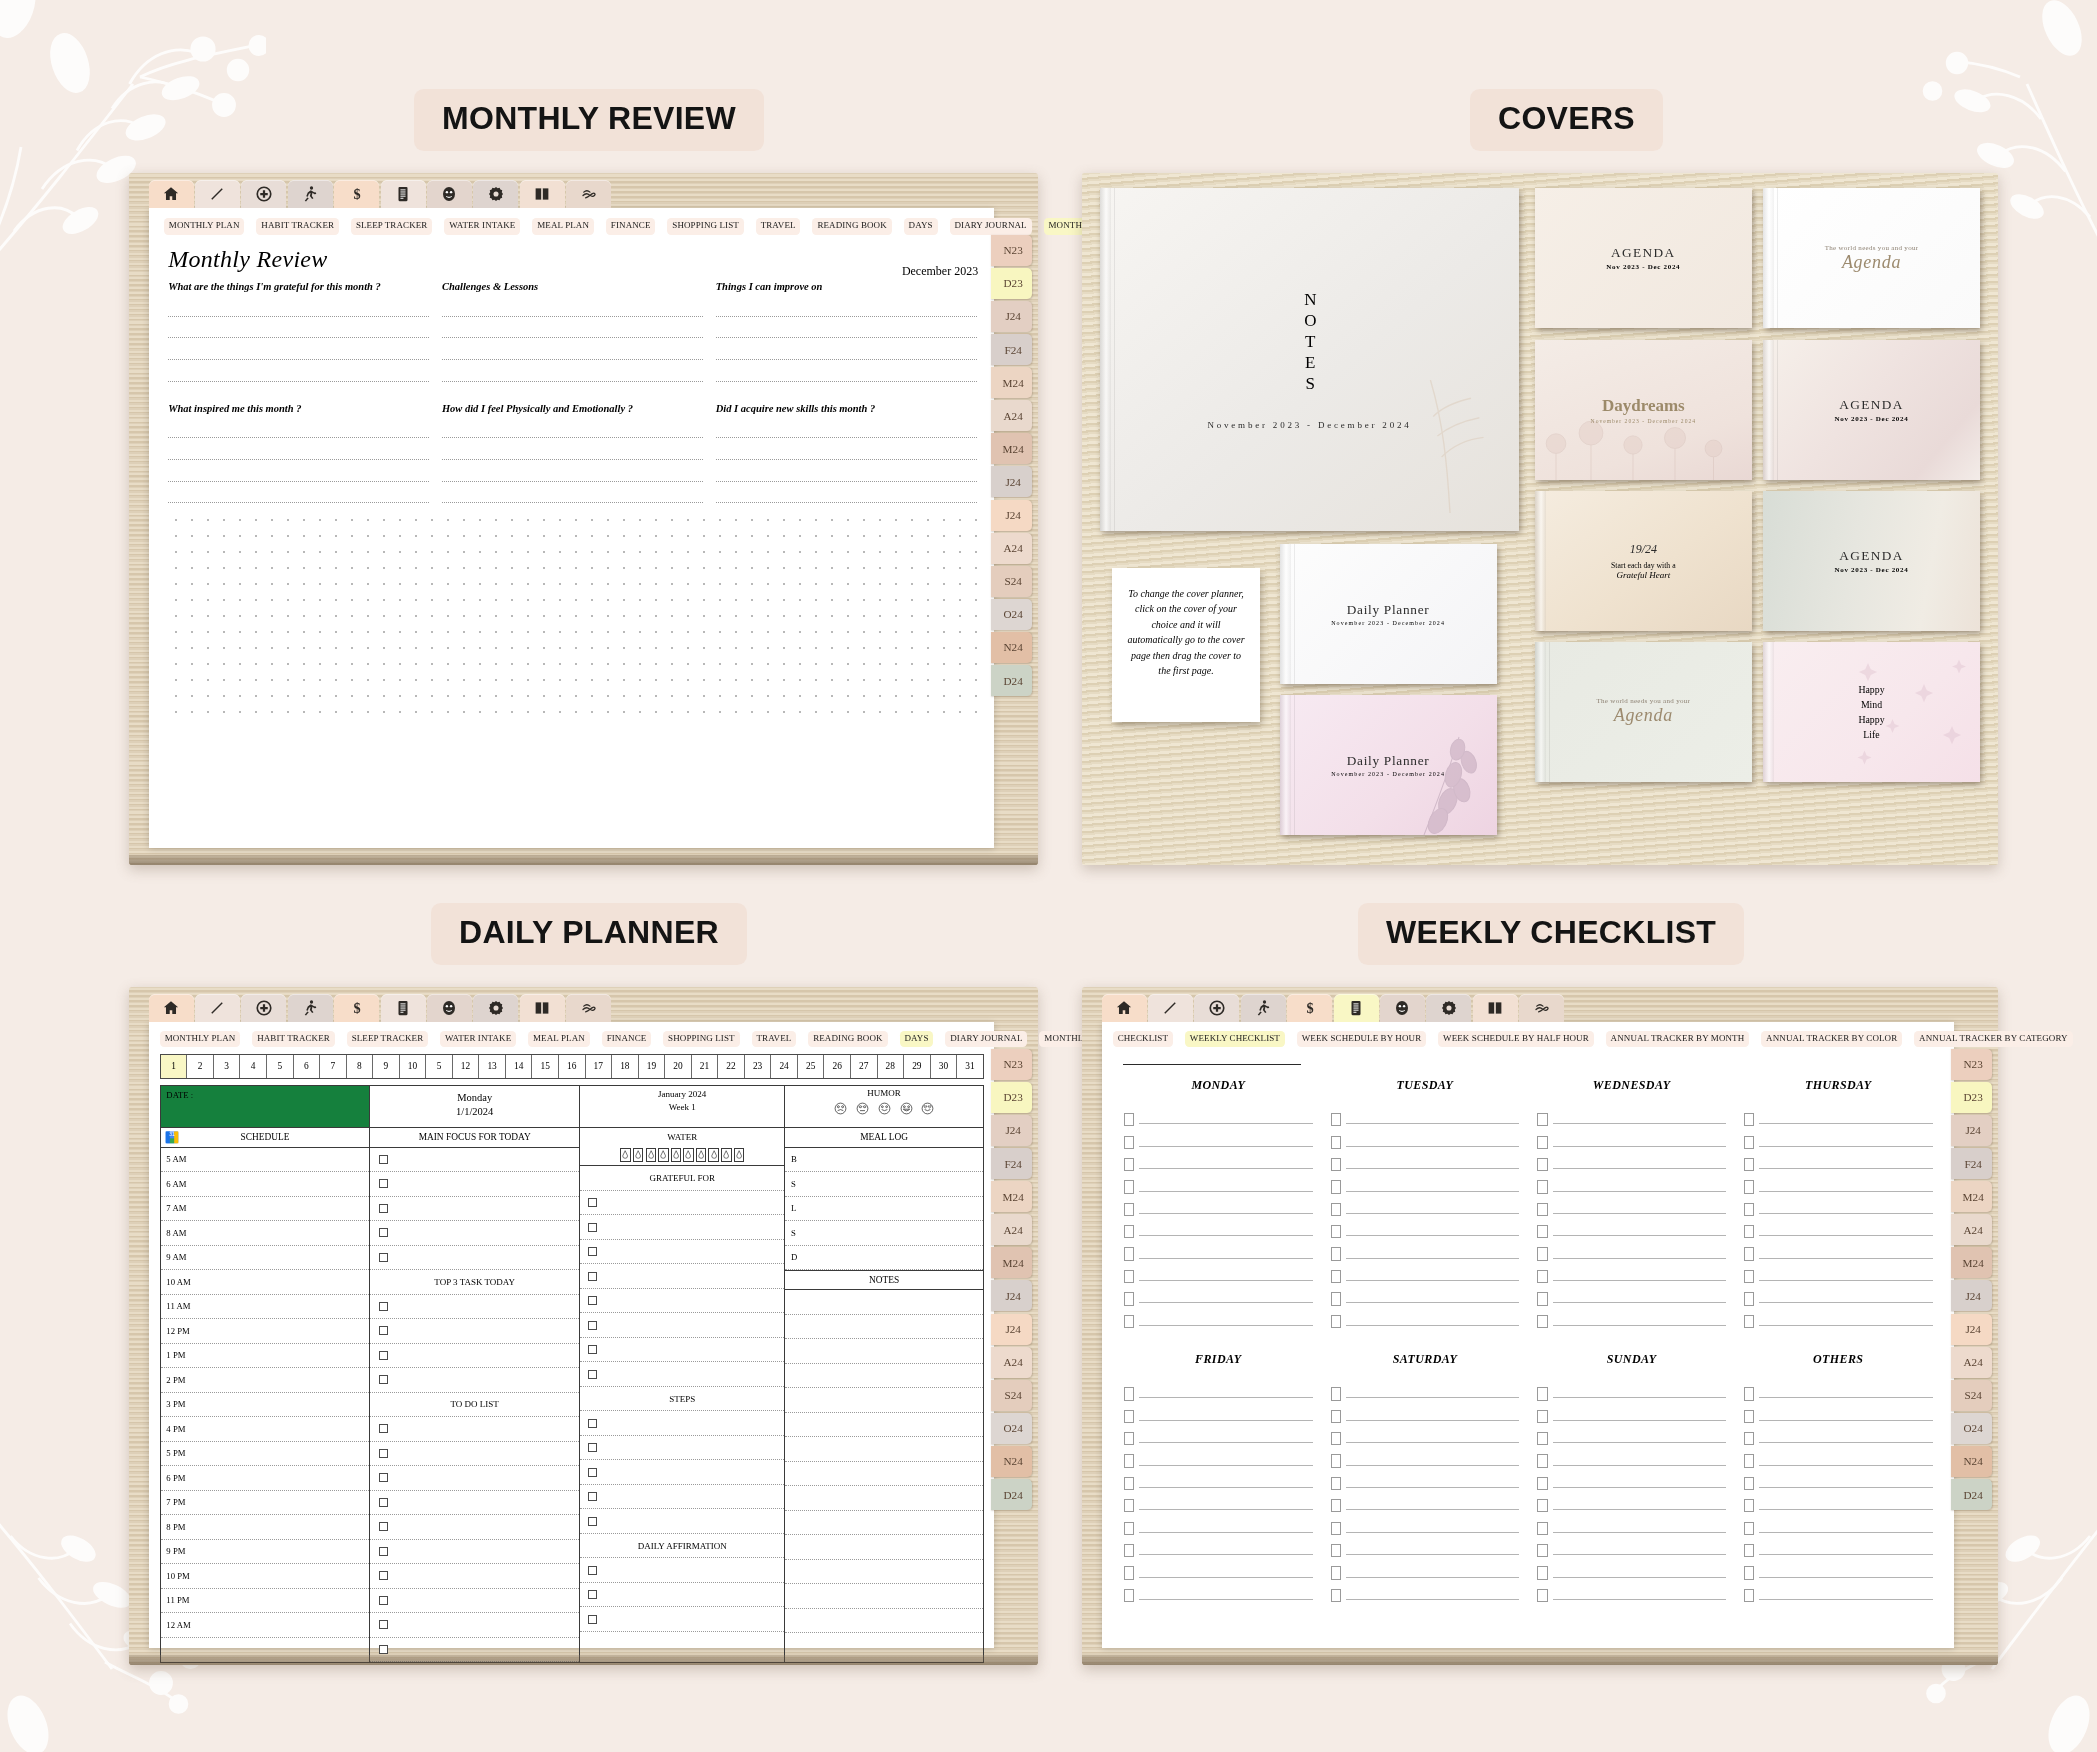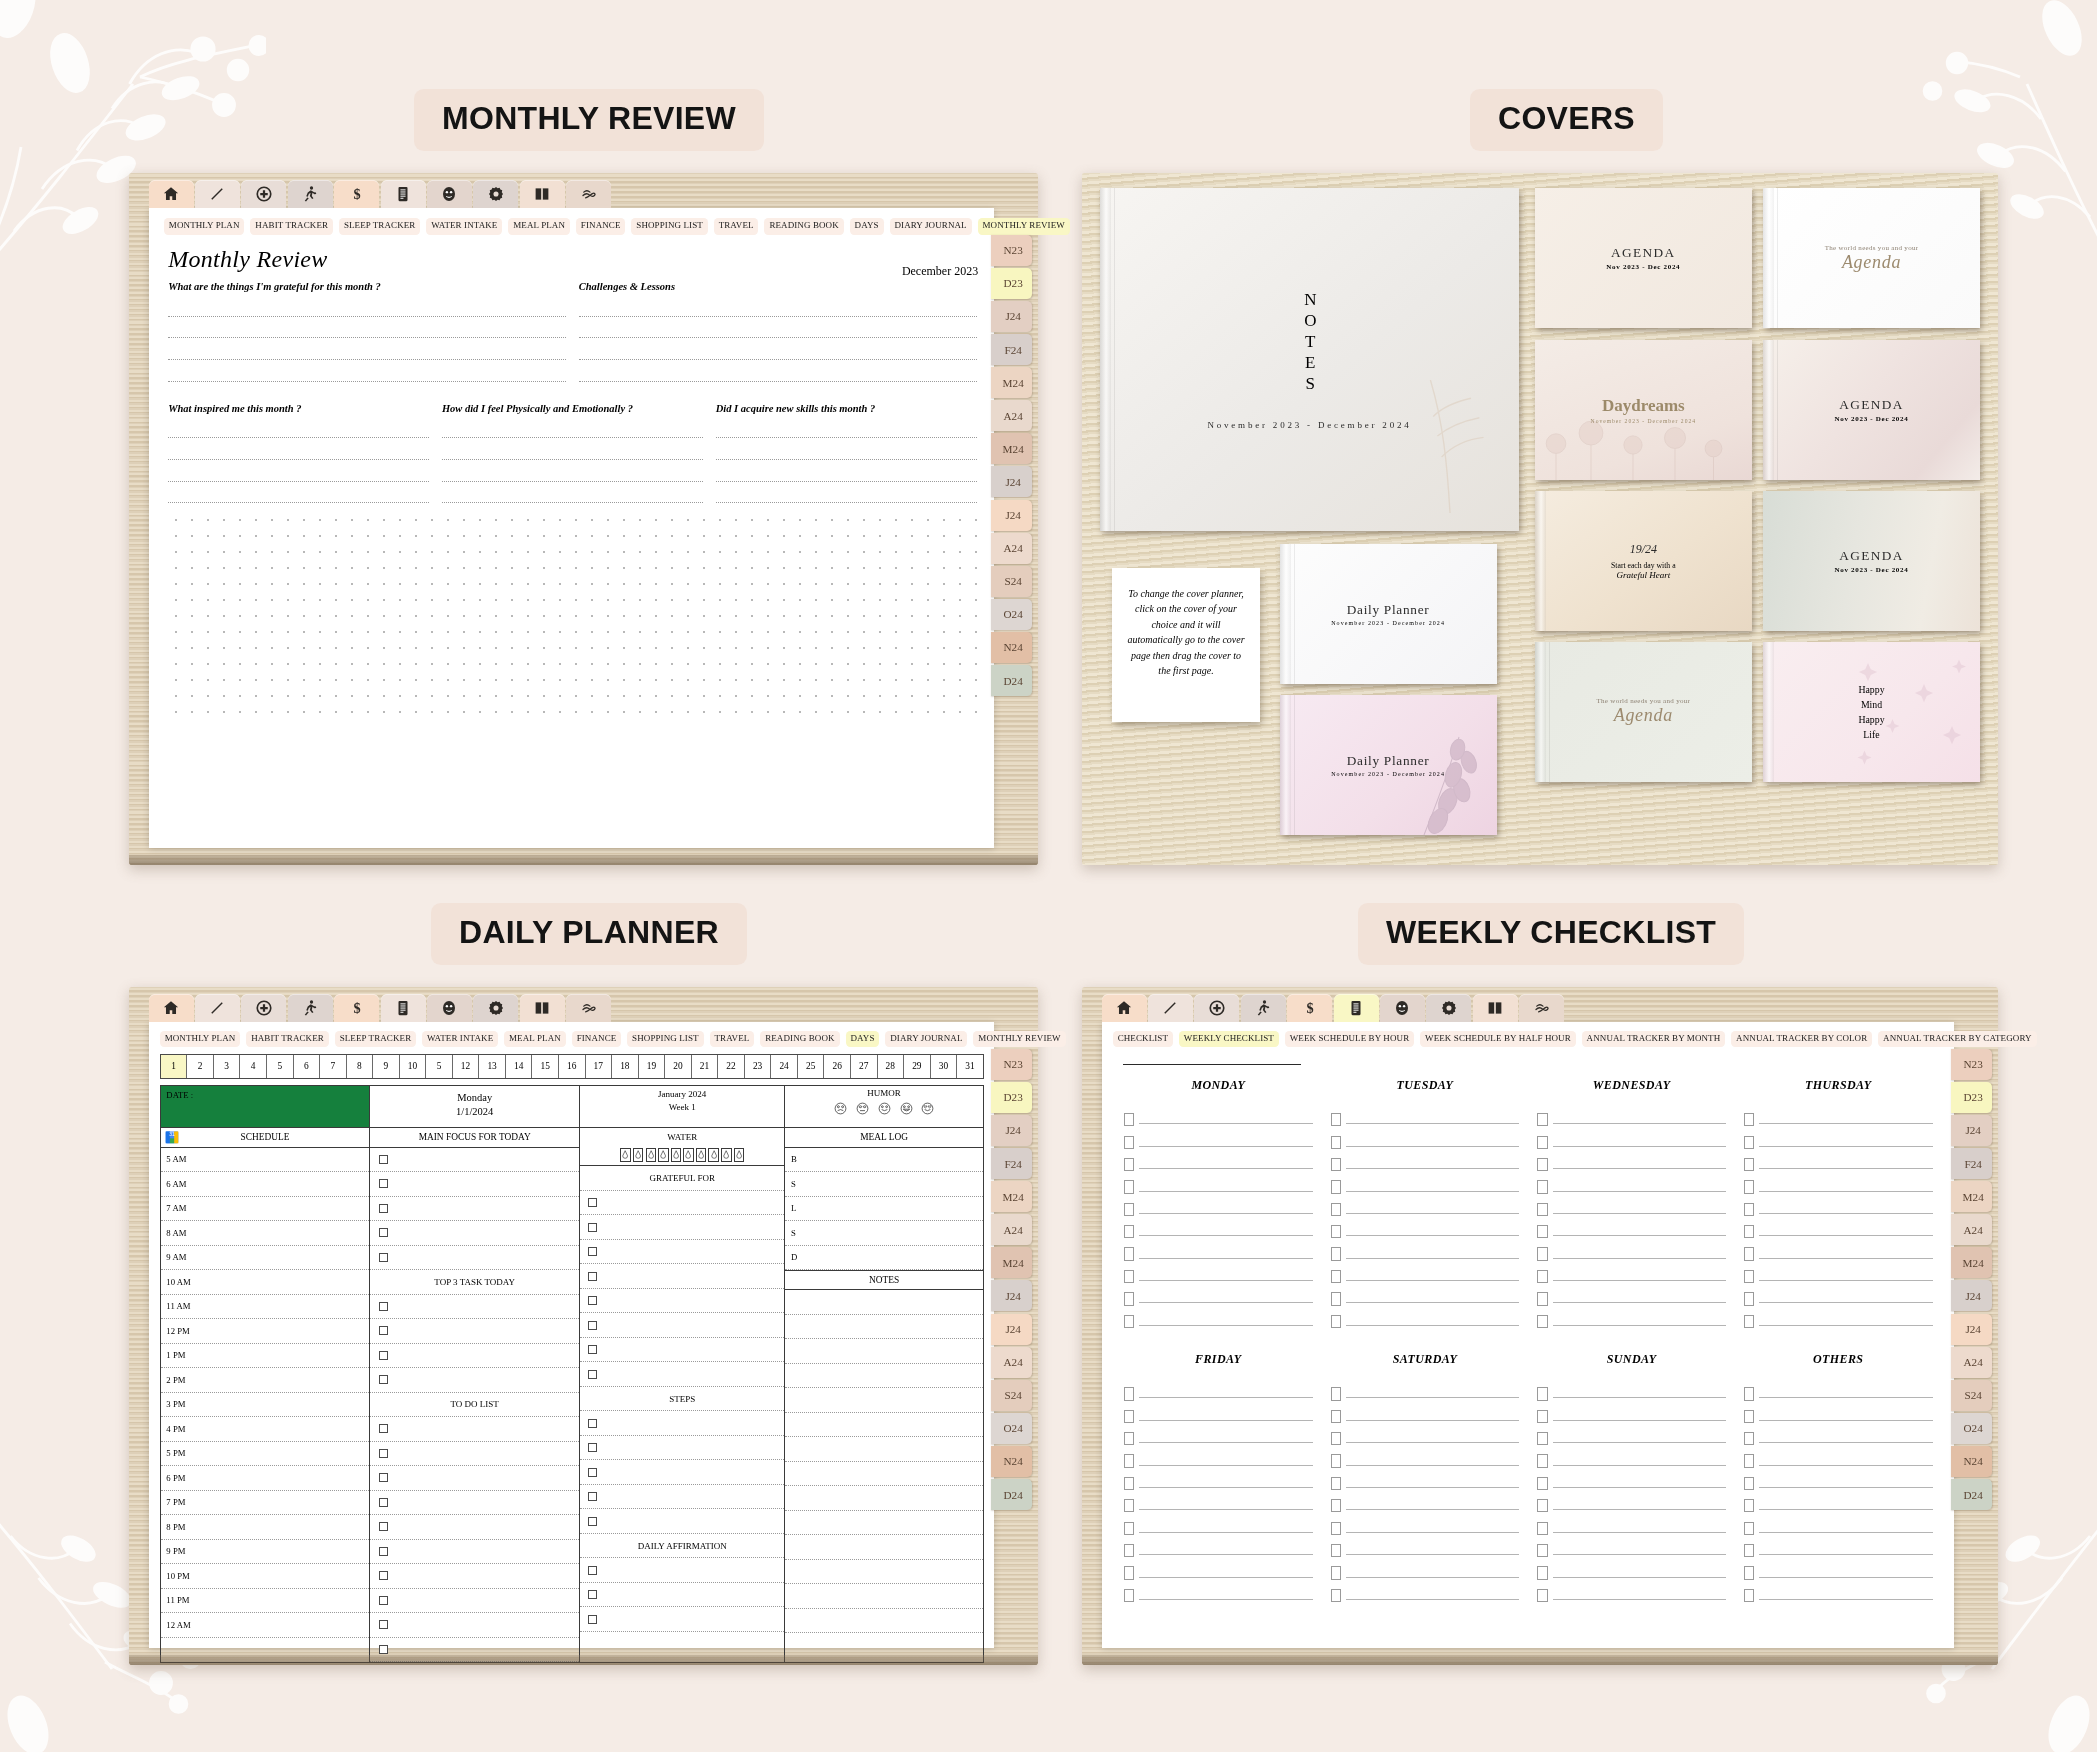--- a/index.html
+++ b/index.html
@@ -62,21 +62,21 @@
 
   .page {
     position:relative;
     background:#ffffff;
     box-shadow:0 1.4px 7px rgba(0,0,0,.18);
     overflow:visible;
   }
   .page-inner{ position:relative; padding:9.8px 12.6px 5.6px 15.4px; height:100%; }
 
   
-  .navrow{ display:flex; gap:6px; align-items:center; flex-wrap:nowrap; }
+  .navrow{ display:flex; gap:12px; align-items:center; flex-wrap:nowrap; }
   .chip{
     background:#fbeee7;
     border-radius:4.2px;
     padding:3.5px 4.9px 4.2px;
     font-family:"Liberation Serif", serif;
     font-size:9px;
     letter-spacing:0.1px;
     color:#1a1a1a;
     white-space:nowrap;
     line-height:1;
@@ -374,20 +374,27 @@
             <div class="dotline"></div>
             <div class="dotline"></div>
         </div>
         <div class="mr-col">
           <div class="mr-q">Challenges &amp; Lessons</div>
           <div class="dotline"></div>
             <div class="dotline"></div>
             <div class="dotline"></div>
             <div class="dotline"></div>
         </div>
+        <div class="mr-col">
+          <div class="mr-q">Things I can improve on</div>
+          <div class="dotline"></div>
+            <div class="dotline"></div>
+            <div class="dotline"></div>
+            <div class="dotline"></div>
+        </div>
       </div>
 
       <div class="mr-grid" style="margin-top:21px;">
         <div class="mr-col">
           <div class="mr-q">What inspired me this month ?</div>
           <div class="dotline"></div>
             <div class="dotline"></div>
             <div class="dotline"></div>
             <div class="dotline"></div>
         </div>

